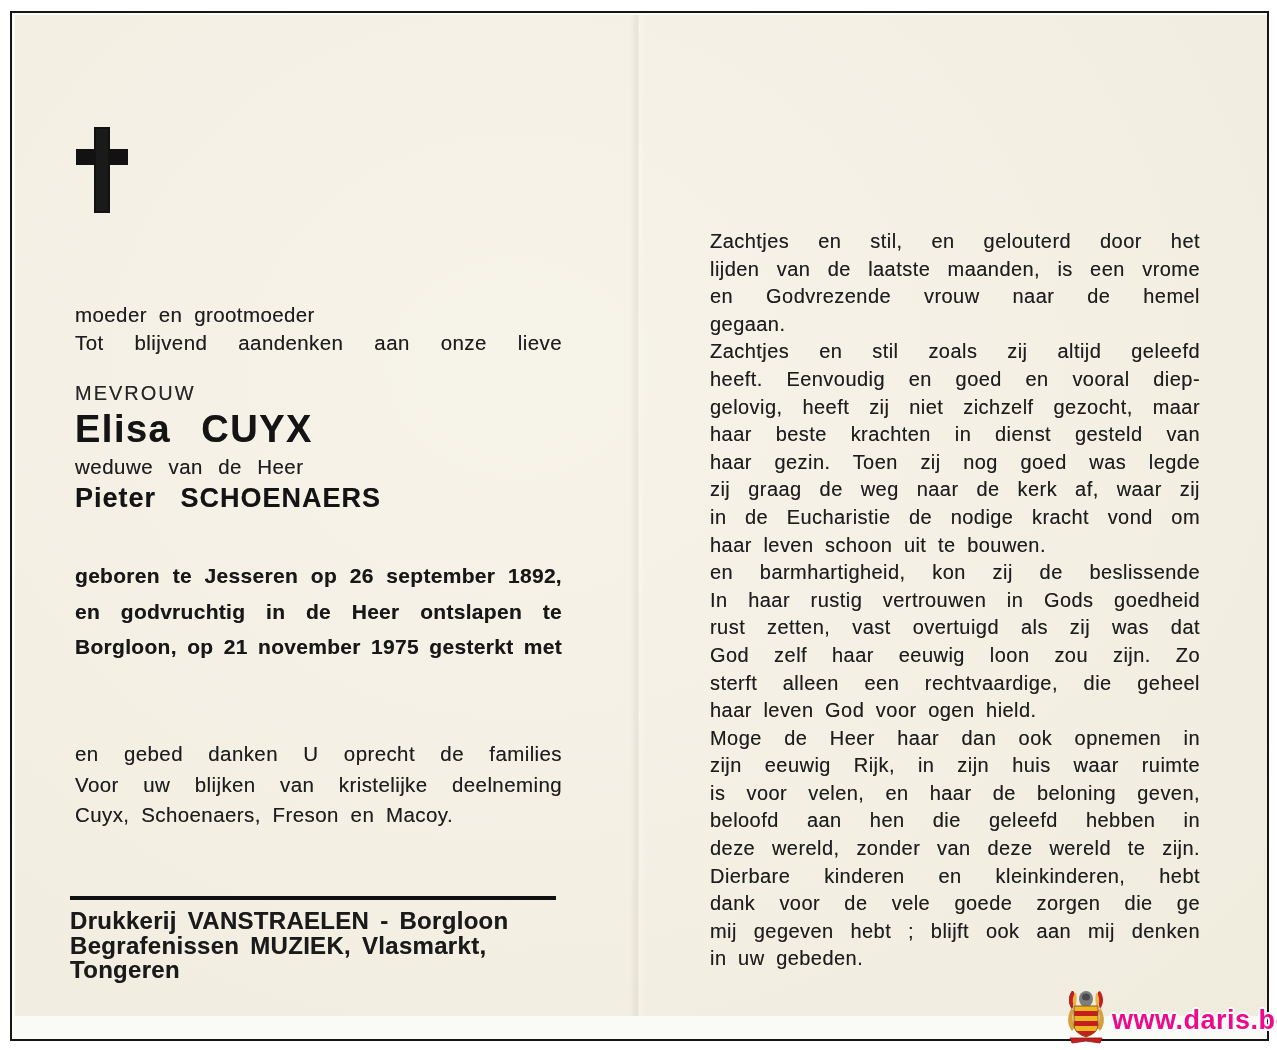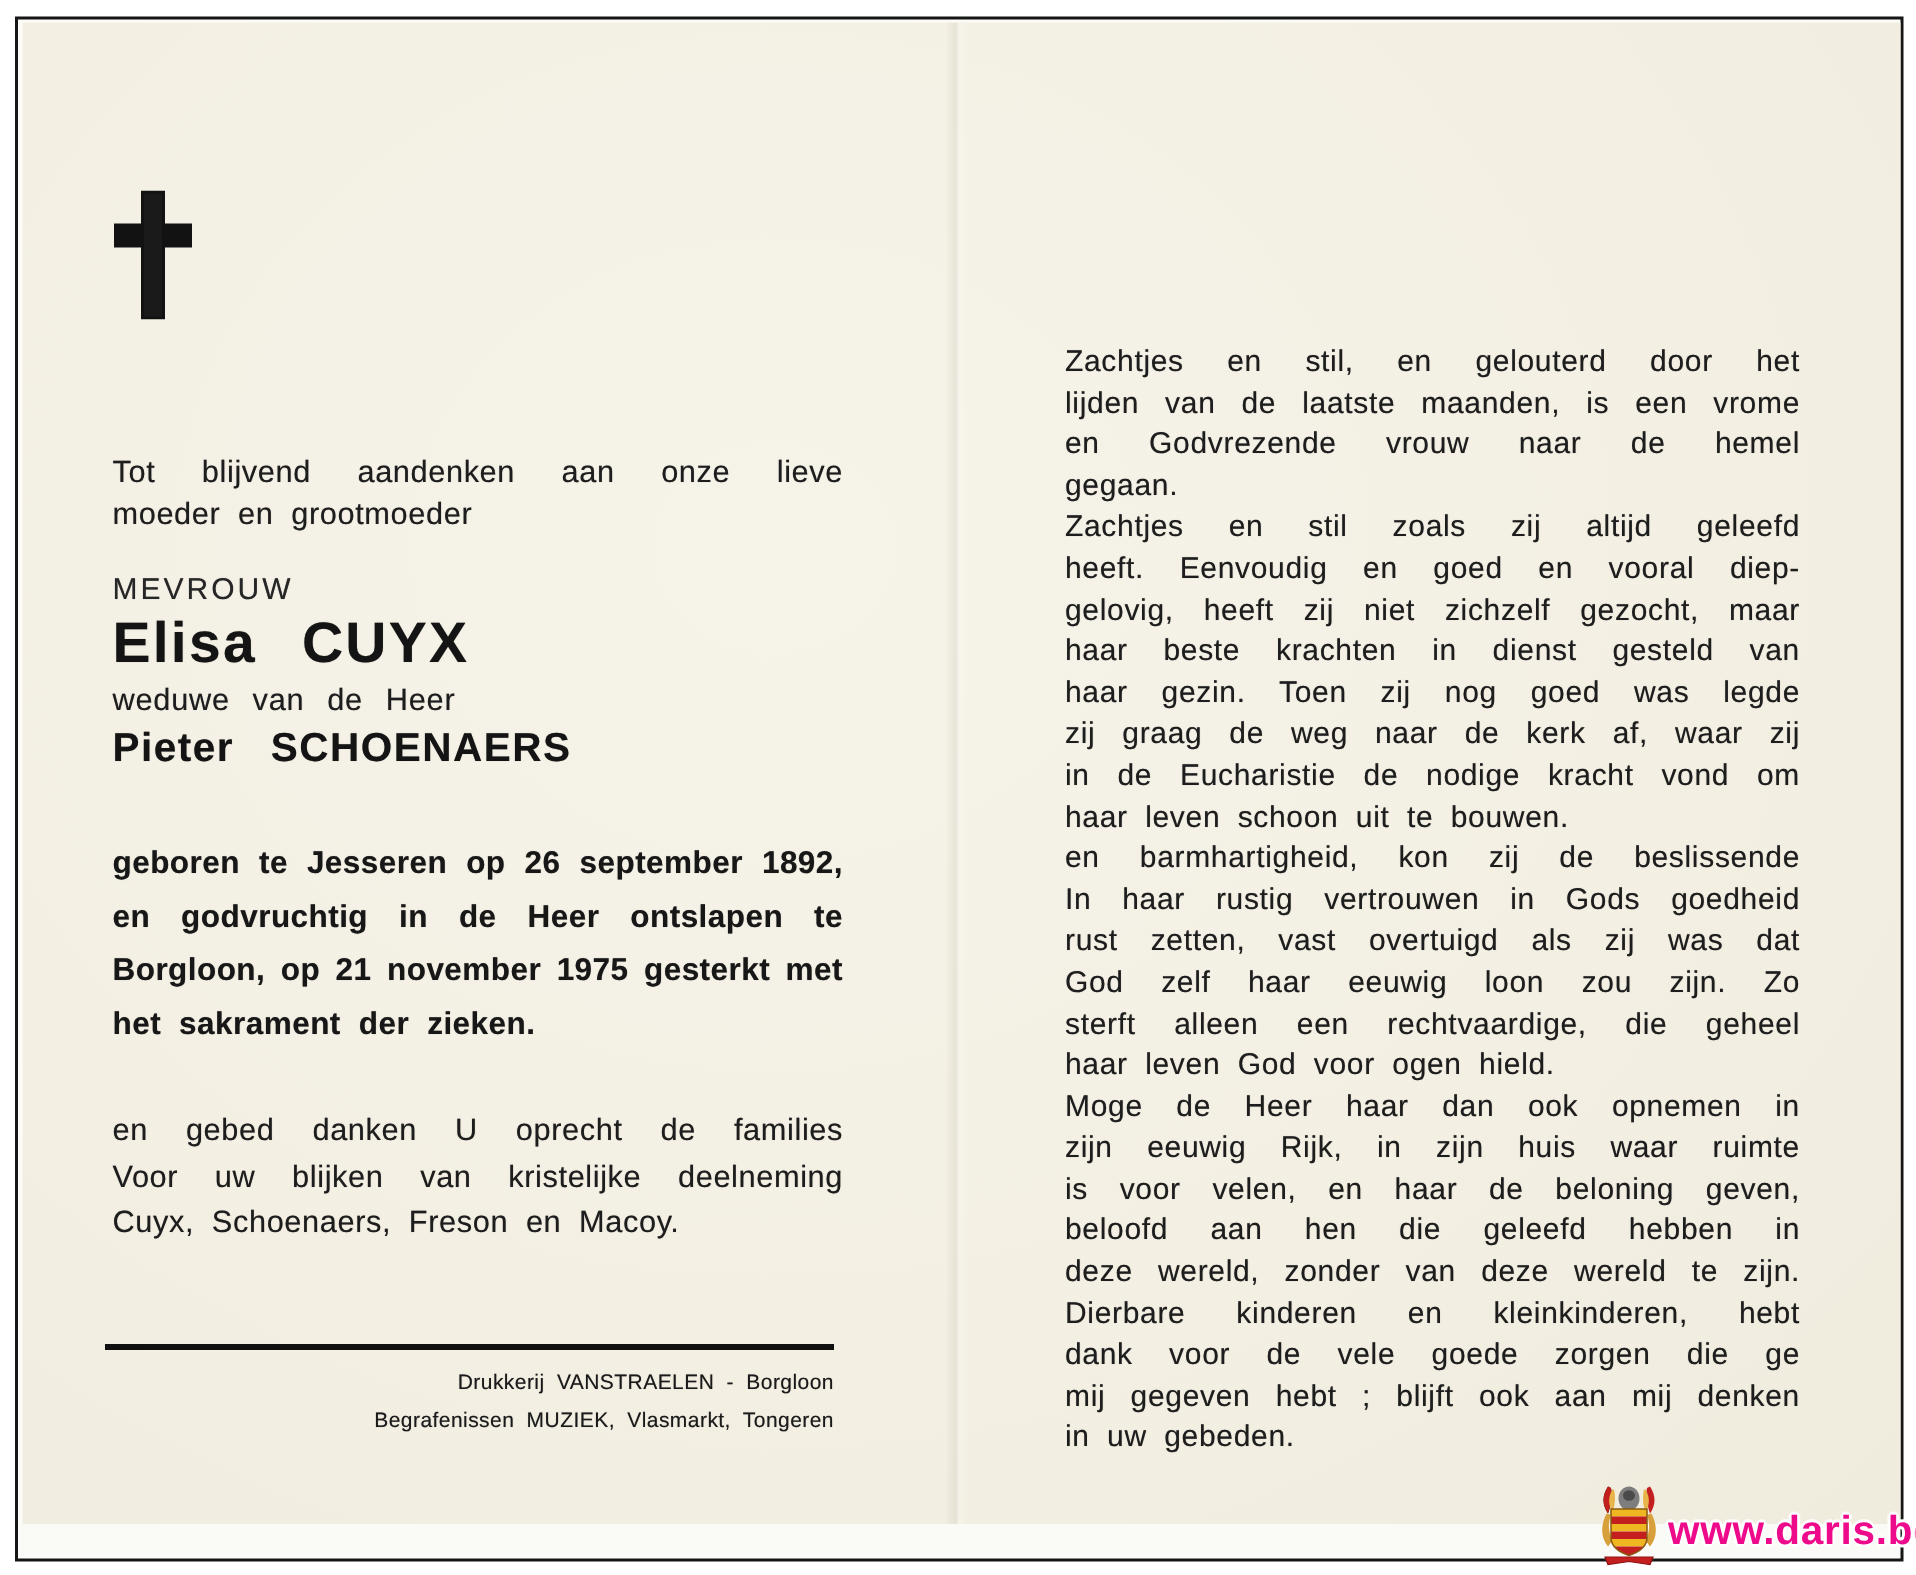--- a/index.html
+++ b/index.html
@@ -20,21 +20,21 @@
 
   
   .intro{left:60px;top:286px;width:487px;font-size:20.5px;line-height:27.5px;letter-spacing:0.4px;}
   .honorific{left:60px;top:367px;font-size:20px;letter-spacing:2px;color:#262626;}
   .big-name{left:60px;top:393px;font-size:38px;font-weight:bold;letter-spacing:1.5px;word-spacing:18px;color:#141414;}
   .relation{left:60px;top:440px;font-size:20.5px;word-spacing:9px;letter-spacing:0.5px;}
   .spouse{left:60px;top:468px;font-size:27px;font-weight:bold;letter-spacing:1px;word-spacing:16px;color:#141414;}
   .life{left:60px;top:543px;width:487px;font-size:21px;font-weight:bold;line-height:35.5px;letter-spacing:0.3px;color:#171717;}
   .thanks{left:60px;top:724px;width:487px;font-size:20.5px;line-height:30.5px;letter-spacing:0.4px;}
   .rule{left:55px;top:881px;width:486px;height:4px;background:#101010;}
-  .printer{left:55px;top:894px;width:486px;text-align:right;font-size:14px;font-weight:normal;
+  .printer{left:55px;top:894px;width:486px;text-align:left;font-size:24px;font-weight:bold;
            line-height:24.5px;letter-spacing:0.3px;word-spacing:4px;color:#1a1a1a;}
 
   
   .righttext{left:695px;top:175px;width:490px;font-size:20px;line-height:27.6px;letter-spacing:0.45px;margin-top:38px;}
 
   
   .card *{text-shadow:0 0 0.5px rgba(40,40,40,0.55);}
 
   
   .watermark{position:absolute;left:1066px;top:988px;height:58px;display:flex;align-items:center;}
@@ -53,37 +53,36 @@
       <div class="fold" style="left:615px;"></div>
 
       <section>
         <svg class="abs" style="left:61px;top:112px;" width="52" height="86" viewBox="0 0 52 86">
           <rect x="18" y="0" width="16" height="86" fill="#121212"></rect>
           <rect x="0" y="22" width="52" height="16" fill="#121212"></rect>
           <rect x="20" y="2" width="12" height="82" fill="#1a1a1a"></rect>
         </svg>
 
         <div class="abs intro">
+            <div class="tline tline-end">moeder en grootmoeder</div>
             <div class="tline">Tot blijvend aandenken aan onze lieve</div>
-            <div class="tline tline-end">moeder en grootmoeder</div>
           </div>
 
         <div class="abs honorific">MEVROUW</div>
 
         <div class="abs big-name">Elisa CUYX</div>
 
         <div class="abs relation">weduwe van de Heer</div>
 
         <div class="abs spouse">Pieter SCHOENAERS</div>
 
         <div class="abs life">
             <div class="tline">geboren te Jesseren op 26 september 1892,</div>
             <div class="tline">en godvruchtig in de Heer ontslapen te</div>
             <div class="tline">Borgloon, op 21 november 1975 gesterkt met</div>
-            <div class="tline tline-end">het sakrament der zieken.</div>
           </div>
 
         <div class="abs thanks">
             <div class="tline">en gebed danken U oprecht de families</div>
             <div class="tline">Voor uw blijken van kristelijke deelneming</div>
             <div class="tline tline-end">Cuyx, Schoenaers, Freson en Macoy.</div>
           </div>
 
         <div class="abs rule"></div>
 

